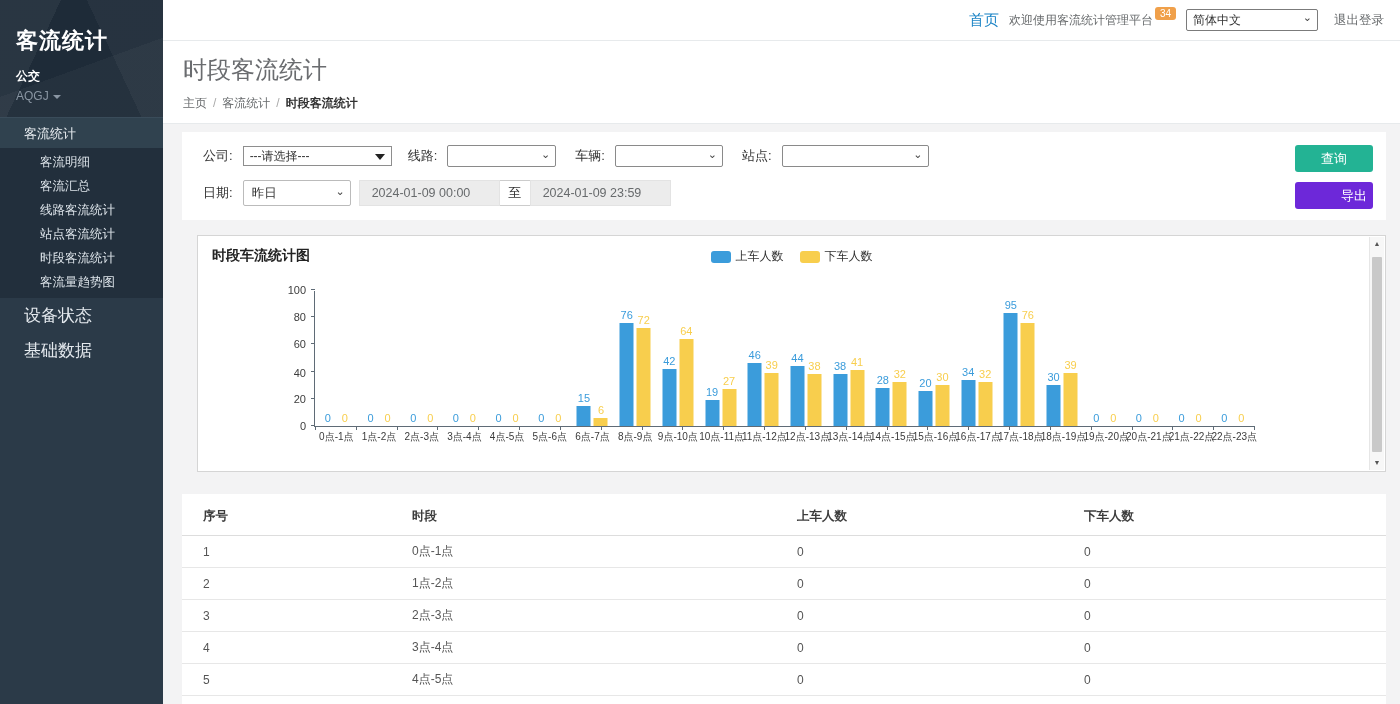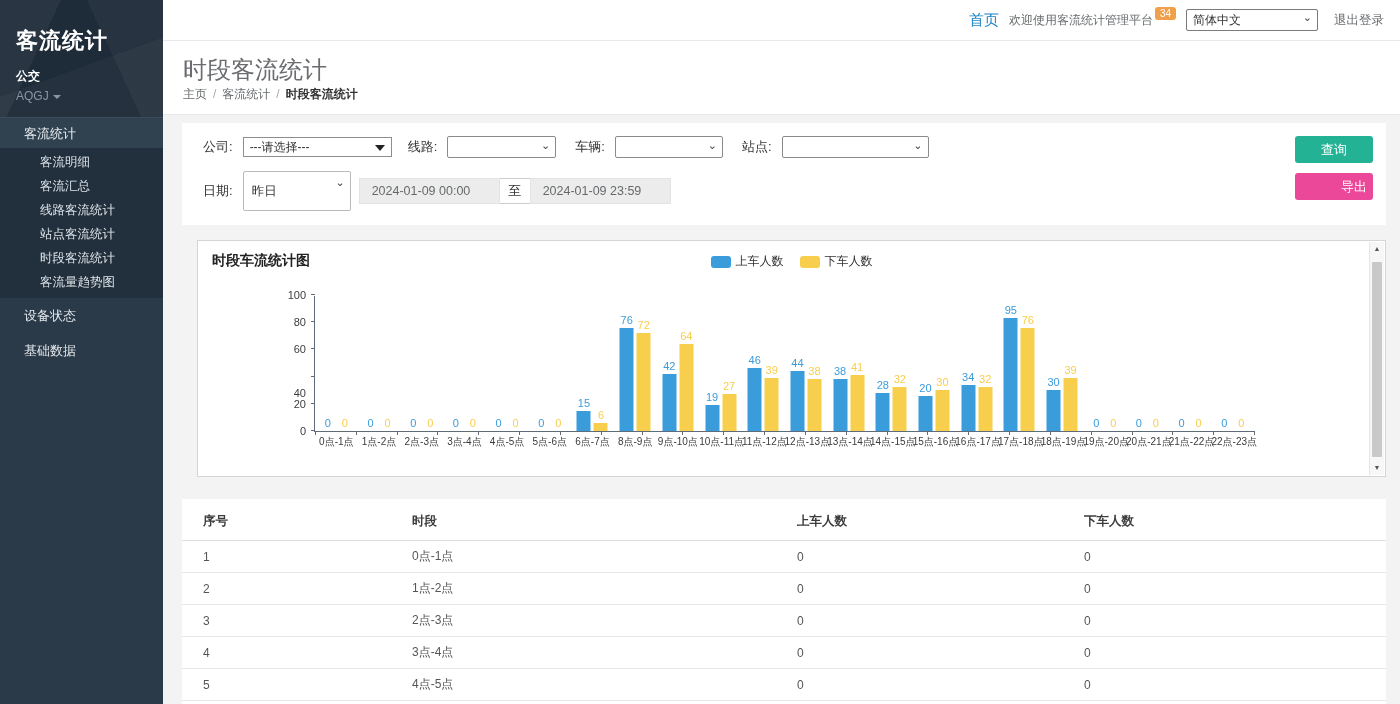--- a/index.html
+++ b/index.html
@@ -16,62 +16,62 @@
       linear-gradient(245deg, rgba(255,255,255,0.04) 0%, rgba(255,255,255,0.04) 35%, transparent 35%),
       linear-gradient(160deg, transparent 55%, rgba(255,255,255,0.03) 55%);
   }
   .brand { color:#fff; font-size:22px; font-weight:bold; letter-spacing:1px; }
   .org { color:#fff; font-size:12px; font-weight:bold; margin-top:12px; }
   .org-user { color:#8a96a3; font-size:12px; margin-top:4px; cursor:pointer; }
   .caret-down { display:inline-block; width:0; height:0; border-left:4px solid transparent; border-right:4px solid transparent; border-top:4px solid #8a96a3; margin-left:4px; vertical-align:middle; }
   .nav-section-header { height:31px; line-height:31px; background:#30424f; color:#e9eef2; font-size:13px; padding-left:24px; cursor:pointer; border-top:1px solid #3a4c5a; }
   .submenu { background:#222f3c; padding:2px 0 4px; }
   .submenu-item { height:24px; line-height:24px; padding-left:40px; color:#dde4ea; font-size:12.5px; cursor:pointer; white-space:nowrap; }
-  .nav-item { height:35px; line-height:35px; padding-left:24px; color:#e4e9ee; font-size:13px; cursor:pointer; }
+  .nav-item { height:35px; line-height:35px; padding-left:24px; color:#e4e9ee; font-size:17px; cursor:pointer; }
 
   
   .main { flex:1; display:flex; flex-direction:column; background:#f3f3f4; min-width:0; }
   .topbar { height:41px; background:#fff; border-bottom:1px solid #e7eaec; display:flex; align-items:center; justify-content:flex-end; padding-right:16px; flex-shrink:0; }
   .topbar-home { color:#1c84c6; font-size:15px; margin-right:10px; cursor:pointer; }
   .topbar-welcome { color:#676a6c; font-size:12px; }
   .topbar-badge { background:#f0a04a; color:#fff; font-size:10px; border-radius:3px; padding:1px 5px; position:relative; top:-7px; margin:0 10px 0 2px; }
   .lang-wrap { position:relative; margin-right:16px; }
   .lang-select { width:132px; height:22px; font-size:12px; color:#333; border:1px solid #7b7b7b; border-radius:2px; background:#fff; appearance:none; -webkit-appearance:none; padding:0 18px 0 6px; }
   .sel-chevron { position:absolute; right:6px; top:2px; font-size:11px; color:#444; pointer-events:none; }
   .topbar-logout { color:#676a6c; font-size:12.5px; cursor:pointer; }
 
   .page-heading { background:#fff; padding:13px 0 11px 20px; border-bottom:1px solid #e7eaec; flex-shrink:0; }
   .page-title { font-size:24px; font-weight:normal; color:#6a6c6f; }
-  .breadcrumb { font-size:12px; color:#676a6c; }
+  .breadcrumb { margin-top:9px; font-size:12px; color:#676a6c; }
   .breadcrumb .crumb { cursor:pointer; }
   .breadcrumb .sep { color:#aaa; margin:0 6px; }
   .breadcrumb .crumb.current { font-weight:bold; color:#333; cursor:default; }
 
   .content { padding:8px 14px 0 19px; flex:1; min-height:0; }
 
   
   .filter-panel { background:#fff; position:relative; padding:13px 140px 14px 21px; margin-bottom:15px; }
   .filter-row { display:flex; align-items:center; }
   .filter-row + .filter-row { margin-top:13px; }
   .f-label { font-size:13px; color:#333; margin-right:10px; }
   .custom-select { position:relative; width:149px; height:20px; border:1px solid #8e8e8e; background:#fff; font-size:12px; color:#333; line-height:18px; padding:0 20px 0 6px; cursor:pointer; margin-right:16px; }
   .tri-down { position:absolute; right:6px; top:7px; width:0; height:0; border-left:5px solid transparent; border-right:5px solid transparent; border-top:6px solid #222; }
   .native-select { height:22px; border:1px solid #8a8a8a; border-radius:2px; background:#fff; font-size:12px; color:#333; appearance:none; -webkit-appearance:none; padding:0 18px 0 6px; }
   .sel-wrap { position:relative; margin-right:19px; }
   .sel-wrap .sel-chevron { top:3px; }
   .w109 { width:109px; } .w108 { width:108px; } .w147 { width:147px; }
   .date-select-wrap { position:relative; margin-right:8px; }
-  .date-select { width:108px; height:40px; border:1px solid #bbb; border-radius:2px; background:#fff; font-size:12.5px; color:#333; appearance:none; -webkit-appearance:none; padding:0 20px 0 8px; }
+  .date-select { width:108px; height:26px; border:1px solid #bbb; border-radius:2px; background:#fff; font-size:12.5px; color:#333; appearance:none; -webkit-appearance:none; padding:0 20px 0 8px; }
   .date-select-wrap .sel-chevron { top:5px; }
   .date-input { width:141px; height:26px; background:#ececec; border:1px solid #e3e3e3; color:#676a6c; font-size:12.5px; padding:0 0 0 12px; line-height:24px; }
   .date-to { width:30px; height:26px; background:#fff; border:1px solid #ccc; border-left:none; border-right:none; text-align:center; line-height:24px; font-size:13px; color:#333; }
   .btn-col { position:absolute; right:13px; top:13px; display:flex; flex-direction:column; gap:10px; }
   .btn { width:78px; height:27px; border:none; border-radius:3px; color:#fff; font-size:13px; cursor:pointer; font-family:inherit; }
   .btn-query { background:#23b394; }
-  .btn-export { background:#ec4899;padding-left:40px; }
+  .btn-export { background:#6d28d9;padding-left:40px; }
 
   
   .chart-panel { background:#fff; border:1px solid #d5d5d5; height:237px; margin:0 0 22px 15px; position:relative; }
   .chart-title { position:absolute; left:14px; top:11px; font-size:14px; font-weight:bold; color:#222; }
   .chart-legend { position:absolute; left:50%; top:12px; transform:translateX(-50%); display:flex; gap:16px; align-items:center; }
   .legend-item { display:flex; align-items:center; gap:5px; font-size:12px; color:#333; cursor:pointer; }
   .legend-swatch { width:20px; height:12px; border-radius:3px; }
   .plot { position:absolute; left:116px; top:55px; width:940px; height:136px; border-left:1px solid #5f6b76; border-bottom:1px solid #5f6b76; }
   .ytick-label { position:absolute; right:100%; margin-right:9px; font-size:11px; color:#3c3c3c; transform:translateY(50%); white-space:nowrap; }
   .ytick-mark { position:absolute; right:100%; width:4px; height:1px; background:#5f6b76; }
@@ -199,21 +199,21 @@
             <div class="legend-item">
               <span class="legend-swatch" style="background: rgb(248, 206, 77);"></span>
               <span>下车人数</span>
             </div>
           </div>
         <div class="plot" id="plot">
             <div class="ytick-label" style="bottom: 0px;">0</div>
             <div class="ytick-mark" style="bottom: 0px;"></div>
             <div class="ytick-label" style="bottom: 27.2px;">20</div>
             <div class="ytick-mark" style="bottom: 27.2px;"></div>
-            <div class="ytick-label" style="bottom: 38px;">40</div>
+            <div class="ytick-label" style="bottom: 53px;">40</div>
             <div class="ytick-mark" style="bottom: 54.4px;"></div>
             <div class="ytick-label" style="bottom: 81.6px;">60</div>
             <div class="ytick-mark" style="bottom: 81.6px;"></div>
             <div class="ytick-label" style="bottom: 108.8px;">80</div>
             <div class="ytick-mark" style="bottom: 108.8px;"></div>
             <div class="ytick-label" style="bottom: 136px;">100</div>
             <div class="ytick-mark" style="bottom: 136px;"></div>
             <div class="xtick-mark" style="left: 0%;"></div>
             <div class="xtick-mark" style="left: 4.34783%;"></div>
             <div class="xtick-mark" style="left: 8.69565%;"></div>

